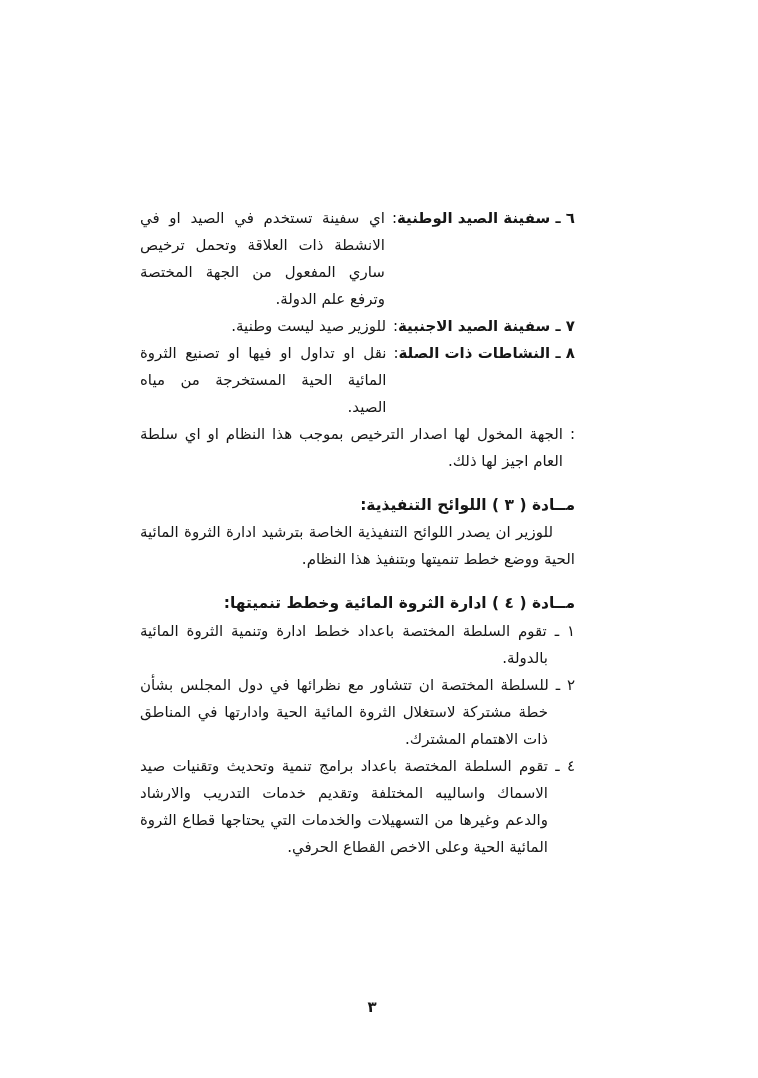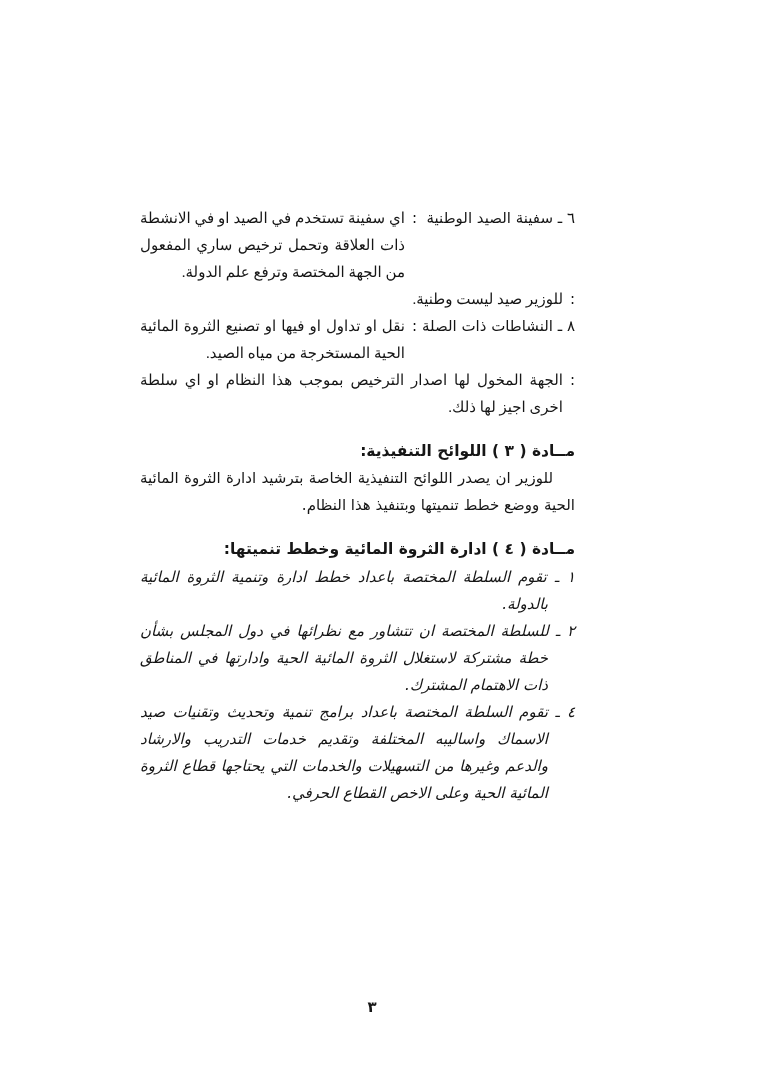--- a/index.html
+++ b/index.html
@@ -31,47 +31,46 @@
     text-align-last: right;
   }
   
   .def-item {
     display: flex;
     flex-direction: row; 
     align-items: flex-start;
   }
   .def-term {
     flex: 0 0 158px;
-    font-weight: normal;
+    font-weight: bold;
     white-space: nowrap;
     overflow: visible;
   }
   .def-colon {
     flex: 0 0 12px;
     text-align: center;
   }
   .def-text {
     flex: 1 1 auto;
     text-align: justify;
     text-align-last: right;
-    font-family: Liberation Serif, serif;
   }
   
   .article-heading {
     font-weight: bold;
     font-size: 15.5px;
     margin-top: 17px;
     text-align: left;
     text-align-last: right;
   }
   .article-paragraph {
     text-indent: 22px;
     margin-bottom: 16px;
   }
-  .clauses { margin-top: 1px; font-style: italic; }
+  .clauses { margin-top: 1px; }
   .clause {
     padding-right: 27px;
     text-indent: -27px;
   }
   
   .page-footer {
     position: absolute;
     top: 997px;
     left: 0;
     right: 14px;
@@ -91,33 +90,34 @@
   <main class="content">
 
     <section class="definitions" id="definitions">
       <div class="def-item">
         <span class="def-term">٦ ـ سفينة الصيد الوطنية</span>
         <span class="def-colon">:</span>
         <span class="def-text">اي سفينة تستخدم في الصيد او في الانشطة ذات العلاقة وتحمل ترخيص ساري المفعول من الجهة المختصة وترفع علم الدولة.</span>
       </div>
 
       <div class="def-item">
+        <span class="def-term">٧ ـ سفينة الصيد الاجنبية</span>
         <span class="def-colon">:</span>
         <span class="def-text">للوزير صيد ليست وطنية.</span>
       </div>
 
       <div class="def-item">
         <span class="def-term">٨ ـ النشاطات ذات الصلة</span>
         <span class="def-colon">:</span>
         <span class="def-text">نقل او تداول او فيها او تصنيع الثروة المائية الحية المستخرجة من مياه الصيد.</span>
       </div>
 
       <div class="def-item">
         <span class="def-colon">:</span>
-        <span class="def-text">الجهة المخول لها اصدار الترخيص بموجب هذا النظام او اي سلطة اخرى اجيز لها ذلك.</span>
+        <span class="def-text">الجهة المخول لها اصدار الترخيص بموجب هذا النظام او اي سلطة العام اجيز لها ذلك.</span>
       </div>
     </section>
 
     <section>
       <h2 class="article-heading">مــادة ( ٣ ) اللوائح التنفيذية:</h2>
       <p class="article-paragraph">للوزير ان يصدر اللوائح التنفيذية الخاصة بترشيد ادارة الثروة المائية الحية ووضع خطط تنميتها وبتنفيذ هذا النظام.</p>
     </section>
 
     <section>
       <h2 class="article-heading">مــادة ( ٤ ) ادارة الثروة المائية وخطط تنميتها:</h2>

